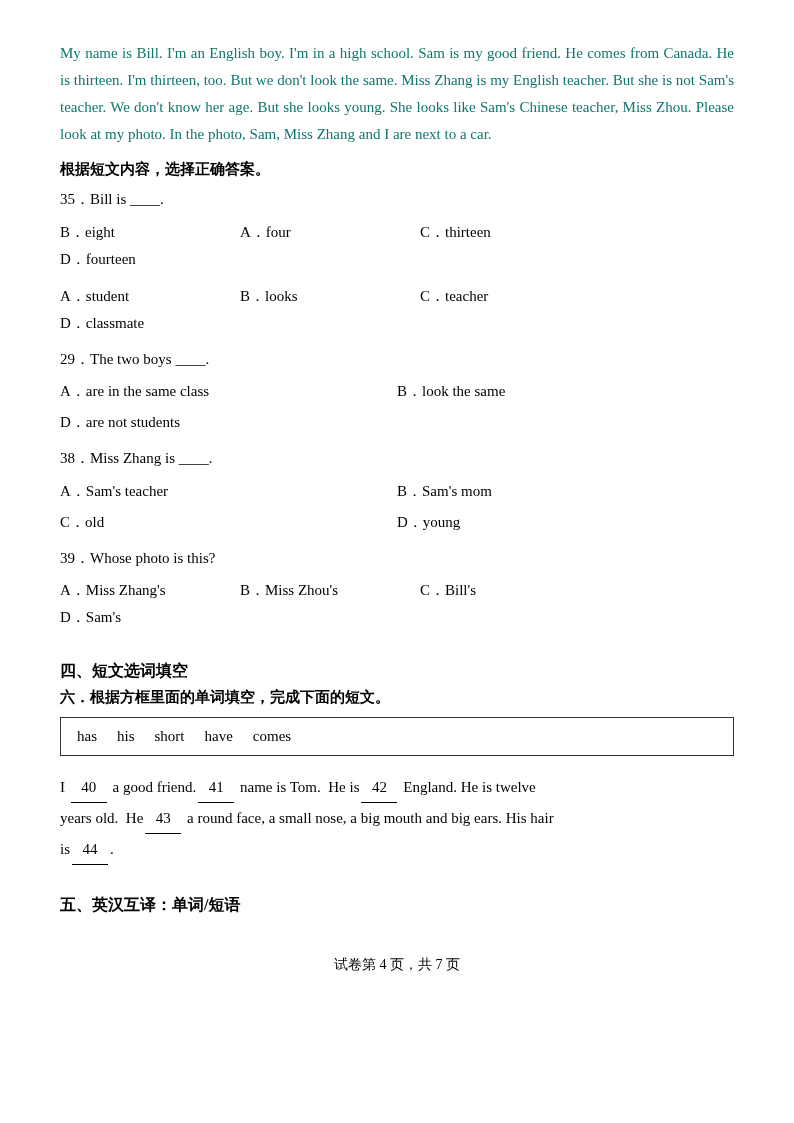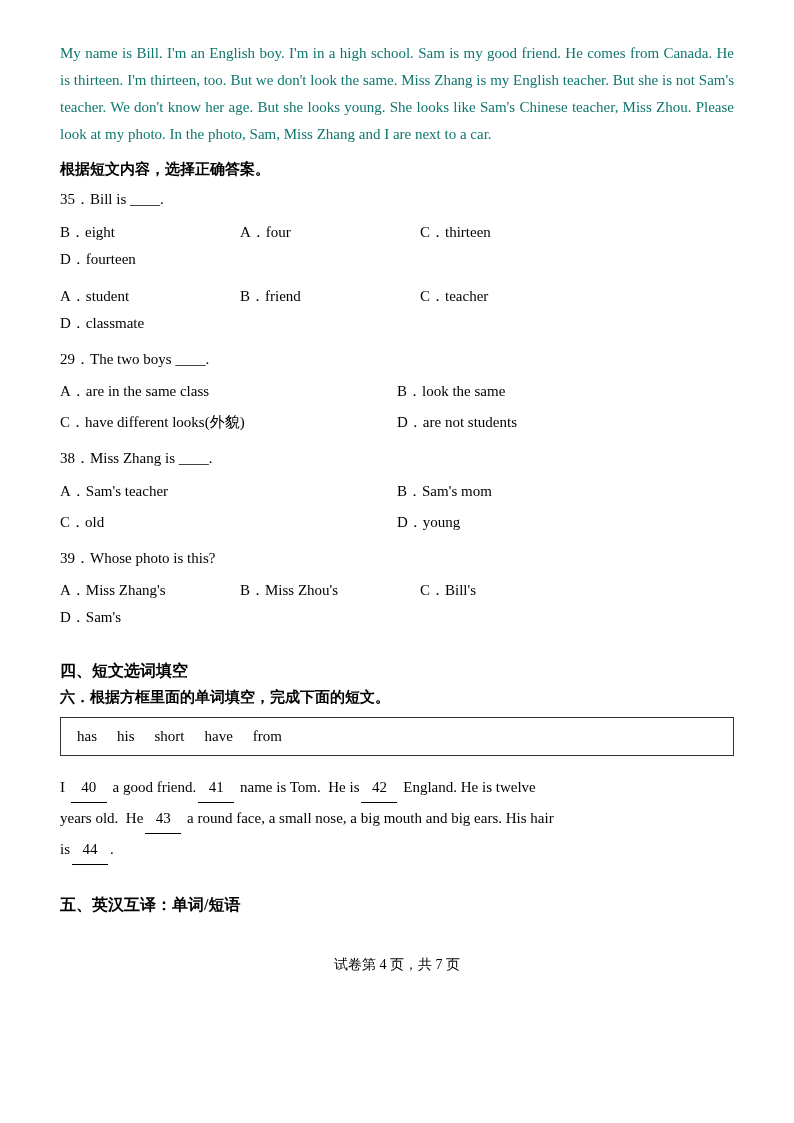--- a/index.html
+++ b/index.html
@@ -107,34 +107,33 @@
     <div class="option">B．eight</div>
     <div class="option">A．four</div>
     <div class="option">C．thirteen</div>
     <div class="option">D．fourteen</div>
   </div>
 </div>
 
 <div class="question-block">
   <div class="options-row">
     <div class="option">A．student</div>
-    <div class="option">B．friend</div>
+    <div class="option">B．looks</div>
     <div class="option">C．teacher</div>
     <div class="option">D．classmate</div>
   </div>
 </div>
 
 <div class="question-block">
   <div class="question-stem">29．The two boys ____.</div>
   <div class="options-row">
     <div class="option-half">A．are in the same class</div>
     <div class="option-half">B．look the same</div>
   </div>
   <div class="options-row">
-    <div class="option-half">C．have different looks(外貌)</div>
     <div class="option-half">D．are not students</div>
   </div>
 </div>
 
 <div class="question-block">
   <div class="question-stem">38．Miss Zhang is ____.</div>
   <div class="options-row">
     <div class="option-half">A．Sam's teacher</div>
     <div class="option-half">B．Sam's mom</div>
   </div>
@@ -155,21 +154,21 @@
 </div>
 
 <div class="section-title">四、短文选词填空</div>
 <div class="sub-title">六．根据方框里面的单词填空，完成下面的短文。</div>
 
 <div class="word-box">
   <span>has</span>
   <span>his</span>
   <span>short</span>
   <span>have</span>
-  <span>from</span>
+  <span>comes</span>
 </div>
 
 <div class="fill-passage">
   <p>I <span class="blank"><span class="blank-num">40</span></span> a good friend.<span class="blank"><span class="blank-num">41</span></span> name is Tom.&nbsp; He is<span class="blank"><span class="blank-num">42</span></span> England. He is twelve</p>
   <p>years old.&nbsp; He<span class="blank"><span class="blank-num">43</span></span> a round face, a small nose, a big mouth and big ears. His hair</p>
   <p>is<span class="blank"><span class="blank-num">44</span></span>.</p>
 </div>
 
 <div class="section5-title">五、英汉互译：单词/短语</div>
 

